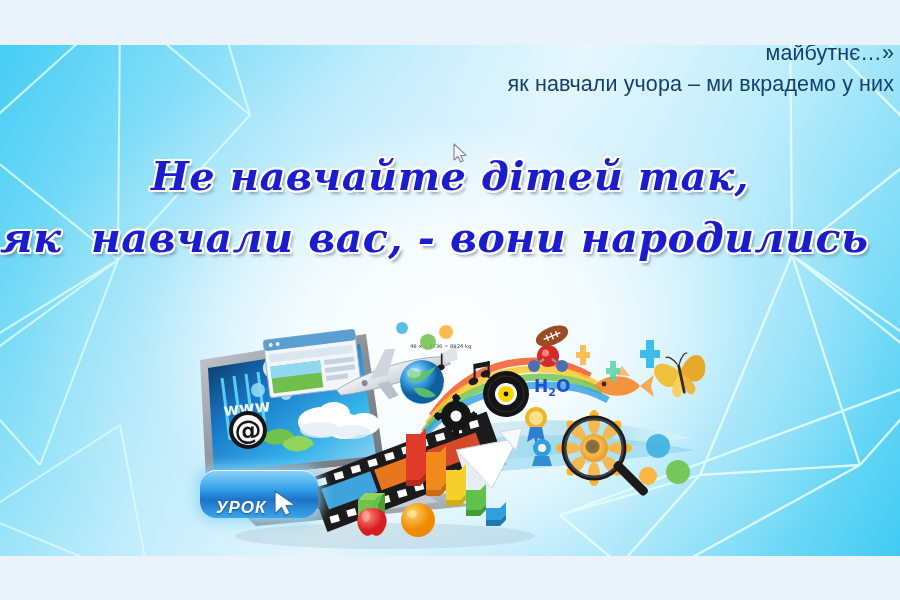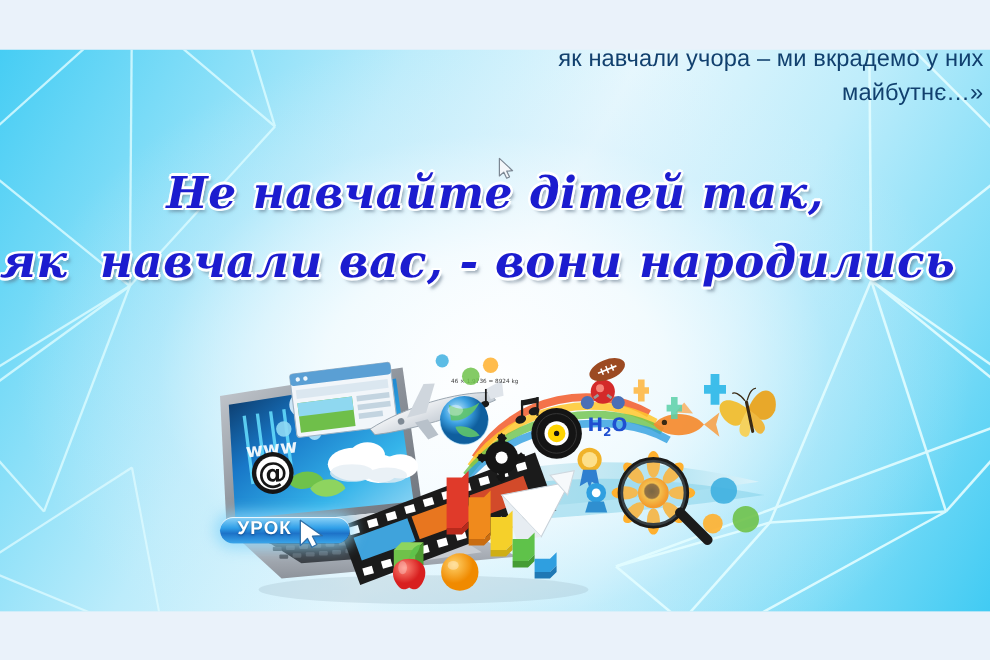--- a/index.html
+++ b/index.html
@@ -40,25 +40,25 @@
       -2.2px 0 0 #fff, 2.2px 0 0 #fff, 0 -2.2px 0 #fff, 0 2.2px 0 #fff,
       3px 4px 3px rgba(90,110,130,.55);
   }
   .tline.l1{font-size:40px;line-height:62px;letter-spacing:.5px;}
   .tline.l2{font-size:41px;line-height:62px;letter-spacing:.5px;}
 
   
   #illus{position:absolute;left:170px;top:275px;width:580px;height:235px;z-index:15;}
 
   
-  #urok{position:absolute;left:200px;top:425px;width:118px;height:24px;z-index:22;
+  #urok{position:absolute;left:200px;top:425px;width:118px;height:48px;z-index:22;
     border-radius:16px;
     background:linear-gradient(180deg,#8fd4f8 0%, #2f9fe8 42%, #1d72c8 62%, #3aa6ea 100%);
     box-shadow:0 0 12px 5px rgba(140,215,250,.75), inset 0 1px 0 rgba(255,255,255,.8);
-    display:flex;align-items:flex-start;}
+    display:flex;align-items:flex-end;font-style:italic;}
   #urok .ulab{color:#fff;font-family:"Liberation Sans",sans-serif;font-weight:bold;font-size:17px;
     letter-spacing:1px;margin-left:16px;text-shadow:0 1px 2px rgba(0,40,90,.6);}
 </style>
 </head>
 <body>
 
 <div id="slide">
 
   <div class="band top"></div>
 
@@ -436,22 +436,22 @@
       <span class="ulab">УРОК</span>
       <svg width="34" height="30" viewBox="0 0 34 30" style="margin-left:2px;">
         <path d="M6 3 L6 26 L12.5 19.5 L16.5 27.5 L21 25 L17 17.5 L26 17 Z" fill="#ffffff" stroke="#2f6fa8" stroke-width="1.2" stroke-linejoin="round"></path>
       </svg>
     </div>
 
   </div>
 
   <div id="quote">
     <span class="ql">«Якщо ми будемо навчати наших дітей так,</span>
+    <span class="ql">майбутнє…»</span>
     <span class="ql">як навчали учора – ми вкрадемо у них</span>
-    <span class="ql">майбутнє…»</span>
   </div>
 
   <svg id="cursor" width="16" height="22" viewBox="0 0 16 22">
     <path d="M2 1 L2 17 L6 13.5 L8.6 19 L11.2 17.8 L8.7 12.6 L14 12.2 Z" fill="#f4f7fa" stroke="#7b8793" stroke-width="1.1" stroke-linejoin="round"></path>
   </svg>
 
   <div id="title">
     <span class="tline l1">Не навчайте дітей так,</span>
     <span class="tline l2">як  навчали вас, - вони народились   в  інші  часи ...</span>
   </div>

